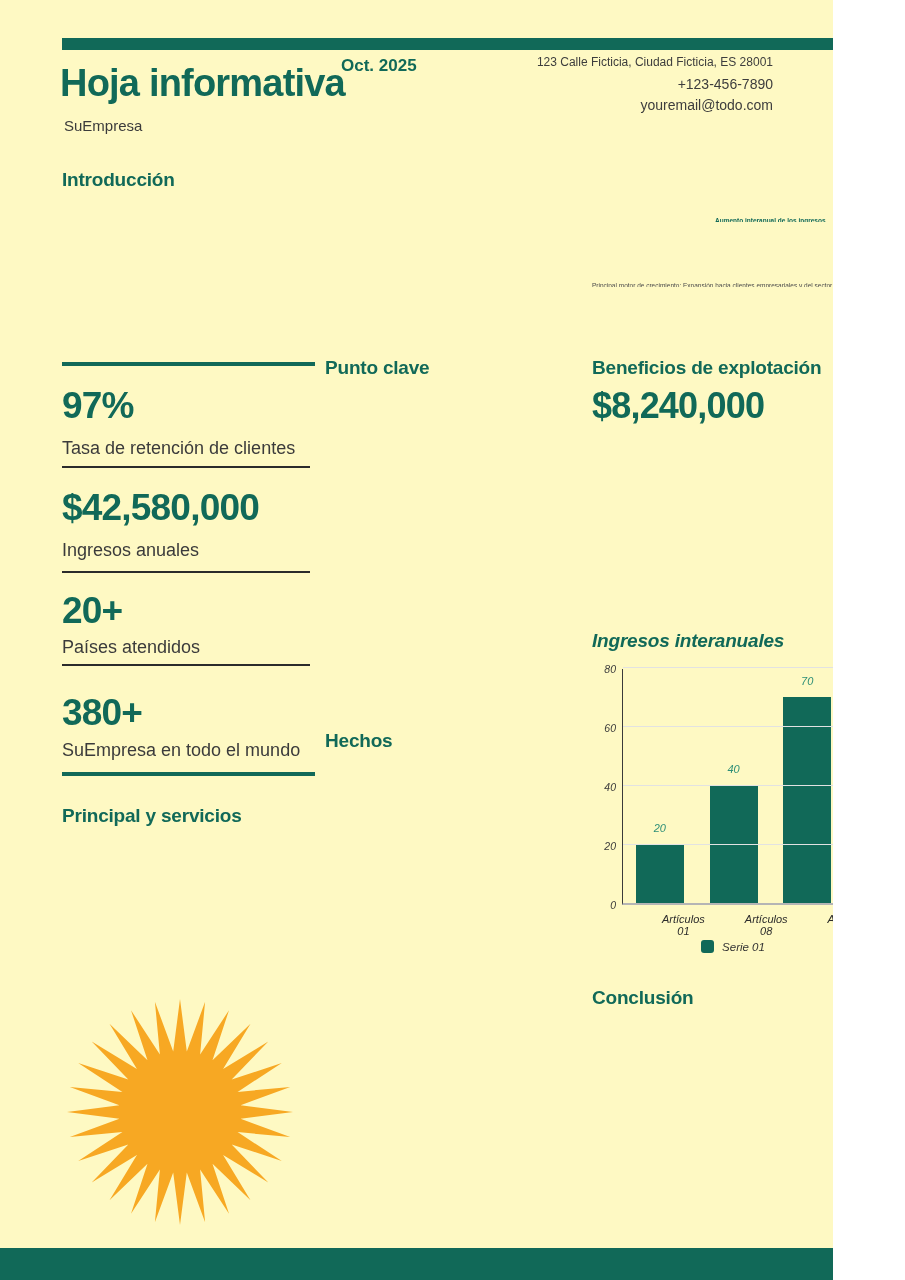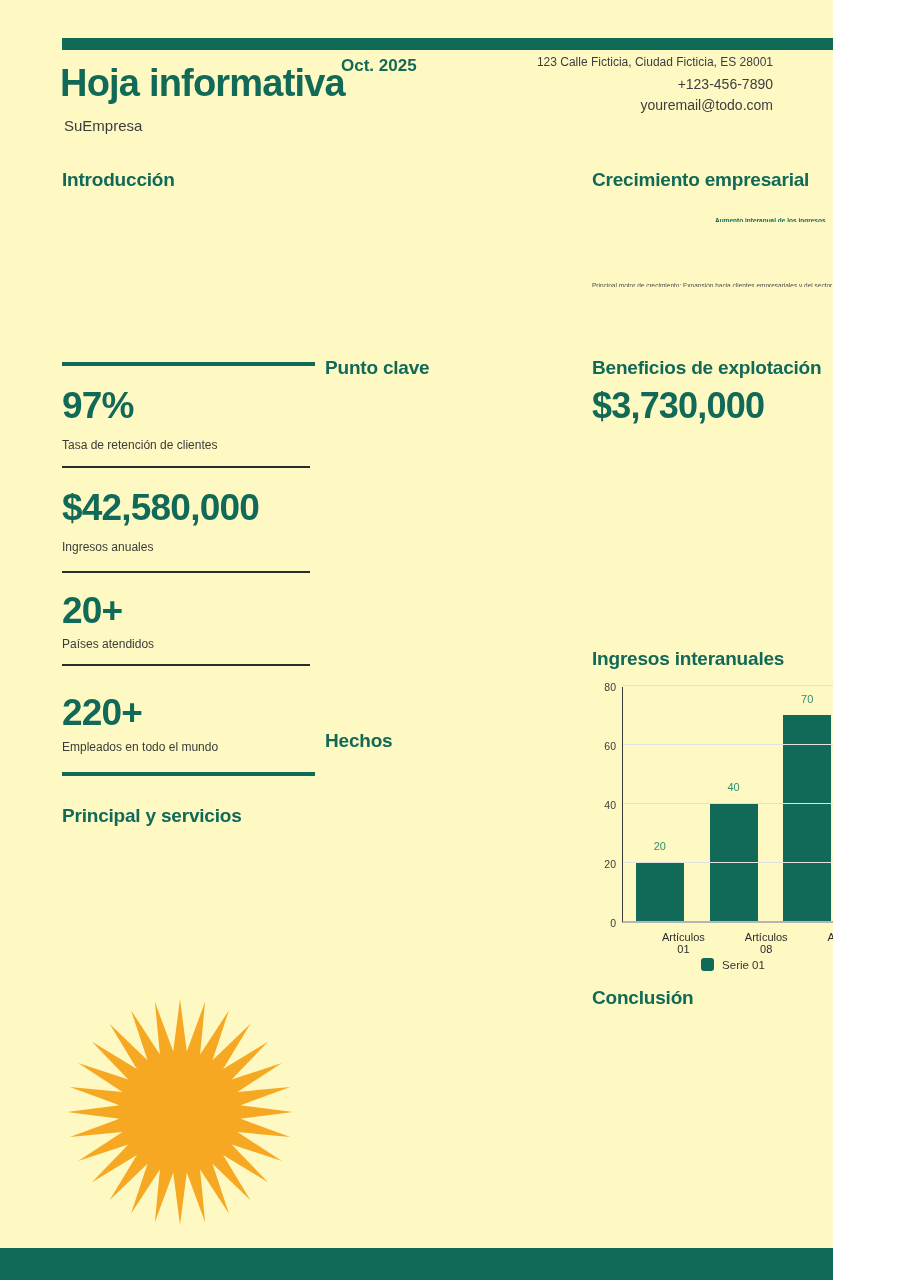--- a/index.html
+++ b/index.html
@@ -22,32 +22,32 @@
   .company { left:64px; top:117px; font-size:15px; color:#3b3b3b; }
 
   .h2 { font-size:19px; font-weight:bold; color:#116958; letter-spacing:-0.2px; }
 
   .big-val { font-weight:bold; color:#116958; letter-spacing:-0.8px; }
   .growth-val { left:590px; top:191px; font-size:44px; }
   .growth-cap { left:715px; top:214px; color:#116958; font-weight:bold; }
   .growth-note { left:592px; top:279px; color:#4a4a4a; }
 
   .stat-val { left:62px; font-size:37px; }
-  .stat-label { left:62px; font-size:12px; color:#3b3b3b; }
+  .stat-label { left:62px; font-size:18px; color:#3b3b3b; }
   .rule-thick { left:62px; width:253px; height:4px; background:#116958; }
   .rule-thin { left:62px; width:248px; height:2px; background:#2b2b2b; }
 
   
   .micro { position:absolute; overflow:hidden; height:5px; }
   .micro > span { display:inline-block; font-size:9px; line-height:1; transform:scale(0.30); transform-origin:0 0; white-space:nowrap; }
   .scale-half > span { font-size:13px; transform:scale(0.5); }
   .scale-half { height:8px; }
 
   
-  .chart { left:592px; top:648px; width:256px; height:340px; }
+  .chart { left:592px; top:630px; width:256px; height:340px;font-style:italic; }
   .chart-title { position:absolute; left:0; top:0; }
   .plot { position:absolute; left:30px; top:39px; width:222px; height:236px;
           border-left:1.5px solid #3a3a3a; border-bottom:2px solid #b5b5b5; }
   .gridline { position:absolute; left:0; width:100%; height:1px; background:#e2e2e2; }
   .y-axis { position:absolute; left:0; top:39px; width:24px; height:236px; }
   .y-tick { position:absolute; right:0; font-size:10.5px; color:#3b3b3b; }
   .bars { position:absolute; left:0; bottom:0; width:100%; height:100%; display:flex; }
   .bar-slot { flex:1; display:flex; flex-direction:column; align-items:center; justify-content:flex-end; }
   .bar-rect { width:48px; background:#116958; }
   .bar-value { font-size:11px; color:#2e8f77; margin-bottom:10px; }
@@ -71,47 +71,46 @@
   <div class="abs contact">
     <div class="line1">123 Calle Ficticia, Ciudad Ficticia, ES 28001</div>
     <div class="line2">+123-456-7890</div>
     <div class="line3">youremail@todo.com</div>
   </div>
   <div class="abs company">SuEmpresa</div>
 
   <div class="abs h2" style="left:62px; top:169px;">Introducción</div>
   <div class="micro" style="left:62px; top:265px; width:460px; color:#3f3f3f;"></div>
 
-  <div class="abs h2" style="left:592px; top:169px;">Crecimiento empresarial</div>
   <div class="micro scale-half growth-cap abs" style="width:135px;"><span style="font-weight:bold;">Aumento interanual de los ingresos</span></div>
   <div class="micro scale-half growth-note abs" style="width:256px;"><span>Principal motor de crecimiento: Expansión hacia clientes empresariales y del sector público.</span></div>
 
   <div class="abs rule-thick" style="top:362px;"></div>
 
   <div class="abs big-val stat-val" style="top:385px;">97%</div>
   <div class="abs stat-label" style="top:438px;">Tasa de retención de clientes</div>
   <div class="abs rule-thin" style="top:466px;"></div>
 
   <div class="abs big-val stat-val" style="top:487px;">$42,580,000</div>
   <div class="abs stat-label" style="top:540px;">Ingresos anuales</div>
   <div class="abs rule-thin" style="top:571px;"></div>
 
   <div class="abs big-val stat-val" style="top:590px;">20+</div>
   <div class="abs stat-label" style="top:637px;">Países atendidos</div>
   <div class="abs rule-thin" style="top:664px;"></div>
 
-  <div class="abs big-val stat-val" style="top:692px;">220+</div>
-  <div class="abs stat-label" style="top:740px;">Empleados en todo el mundo</div>
+  <div class="abs big-val stat-val" style="top:692px;">380+</div>
+  <div class="abs stat-label" style="top:740px;">SuEmpresa en todo el mundo</div>
   <div class="abs rule-thick" style="top:772px;"></div>
 
   <div class="abs h2" style="left:325px; top:357px;">Punto clave</div>
   <div class="micro" style="left:325px; top:531px; width:176px; color:#a3a3a3;"></div>
 
   <div class="abs h2" style="left:592px; top:357px;">Beneficios de explotación</div>
-  <div class="abs big-val" style="left:592px; top:385px; font-size:36px;">$3,730,000</div>
+  <div class="abs big-val" style="left:592px; top:385px; font-size:36px;">$8,240,000</div>
   <div class="micro" style="left:592px; top:507px; width:172px; color:#8f8f8f;"></div>
 
   <div class="abs h2" style="left:325px; top:730px;">Hechos</div>
   <div class="micro" style="left:325px; top:828px; width:246px; color:#565656;"></div>
   <div class="micro" style="left:325px; top:1063px; width:136px; color:#9a9a9a;"></div>
 
   <div class="abs h2" style="left:62px; top:805px;">Principal y servicios</div>
   <div class="micro" style="left:62px; top:893px; width:168px; color:#8f8f8f;"></div>
 
   <div class="abs chart">

